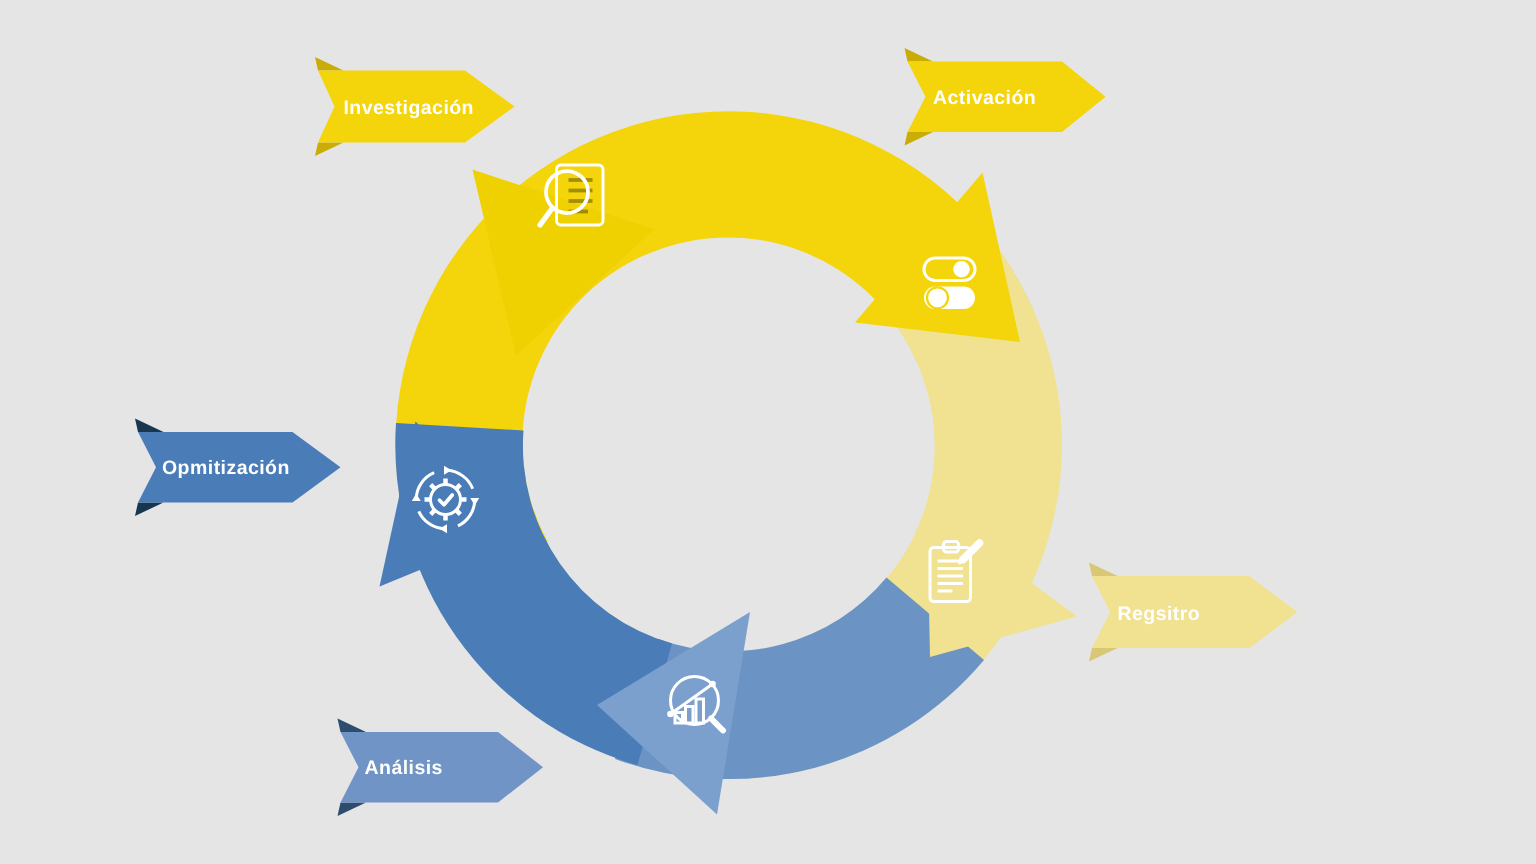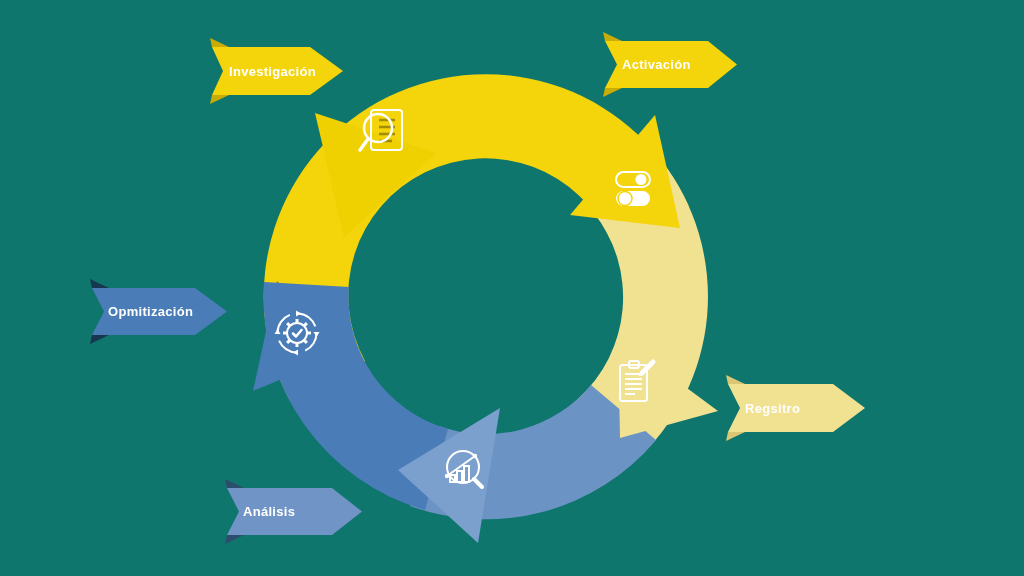--- a/index.html
+++ b/index.html
@@ -1,17 +1,17 @@
 <!DOCTYPE html>
 <html><head>
 <meta charset="utf-8">
 <style>
   html,body{margin:0;padding:0;background:#ffffff;}
   .canvas{
-    position:relative;width:1024px;height:576px;background:#0f766e;overflow:hidden;
+    position:relative;width:1024px;height:576px;background:#e5e5e5;overflow:hidden;
     font-family:"Liberation Sans", sans-serif;
   }
   svg text.banner-label{
     font-family:"Liberation Sans", sans-serif;
     font-weight:bold;
     font-size:13px;
     letter-spacing:0.3px;
     fill:#ffffff;
   }
 </style>

